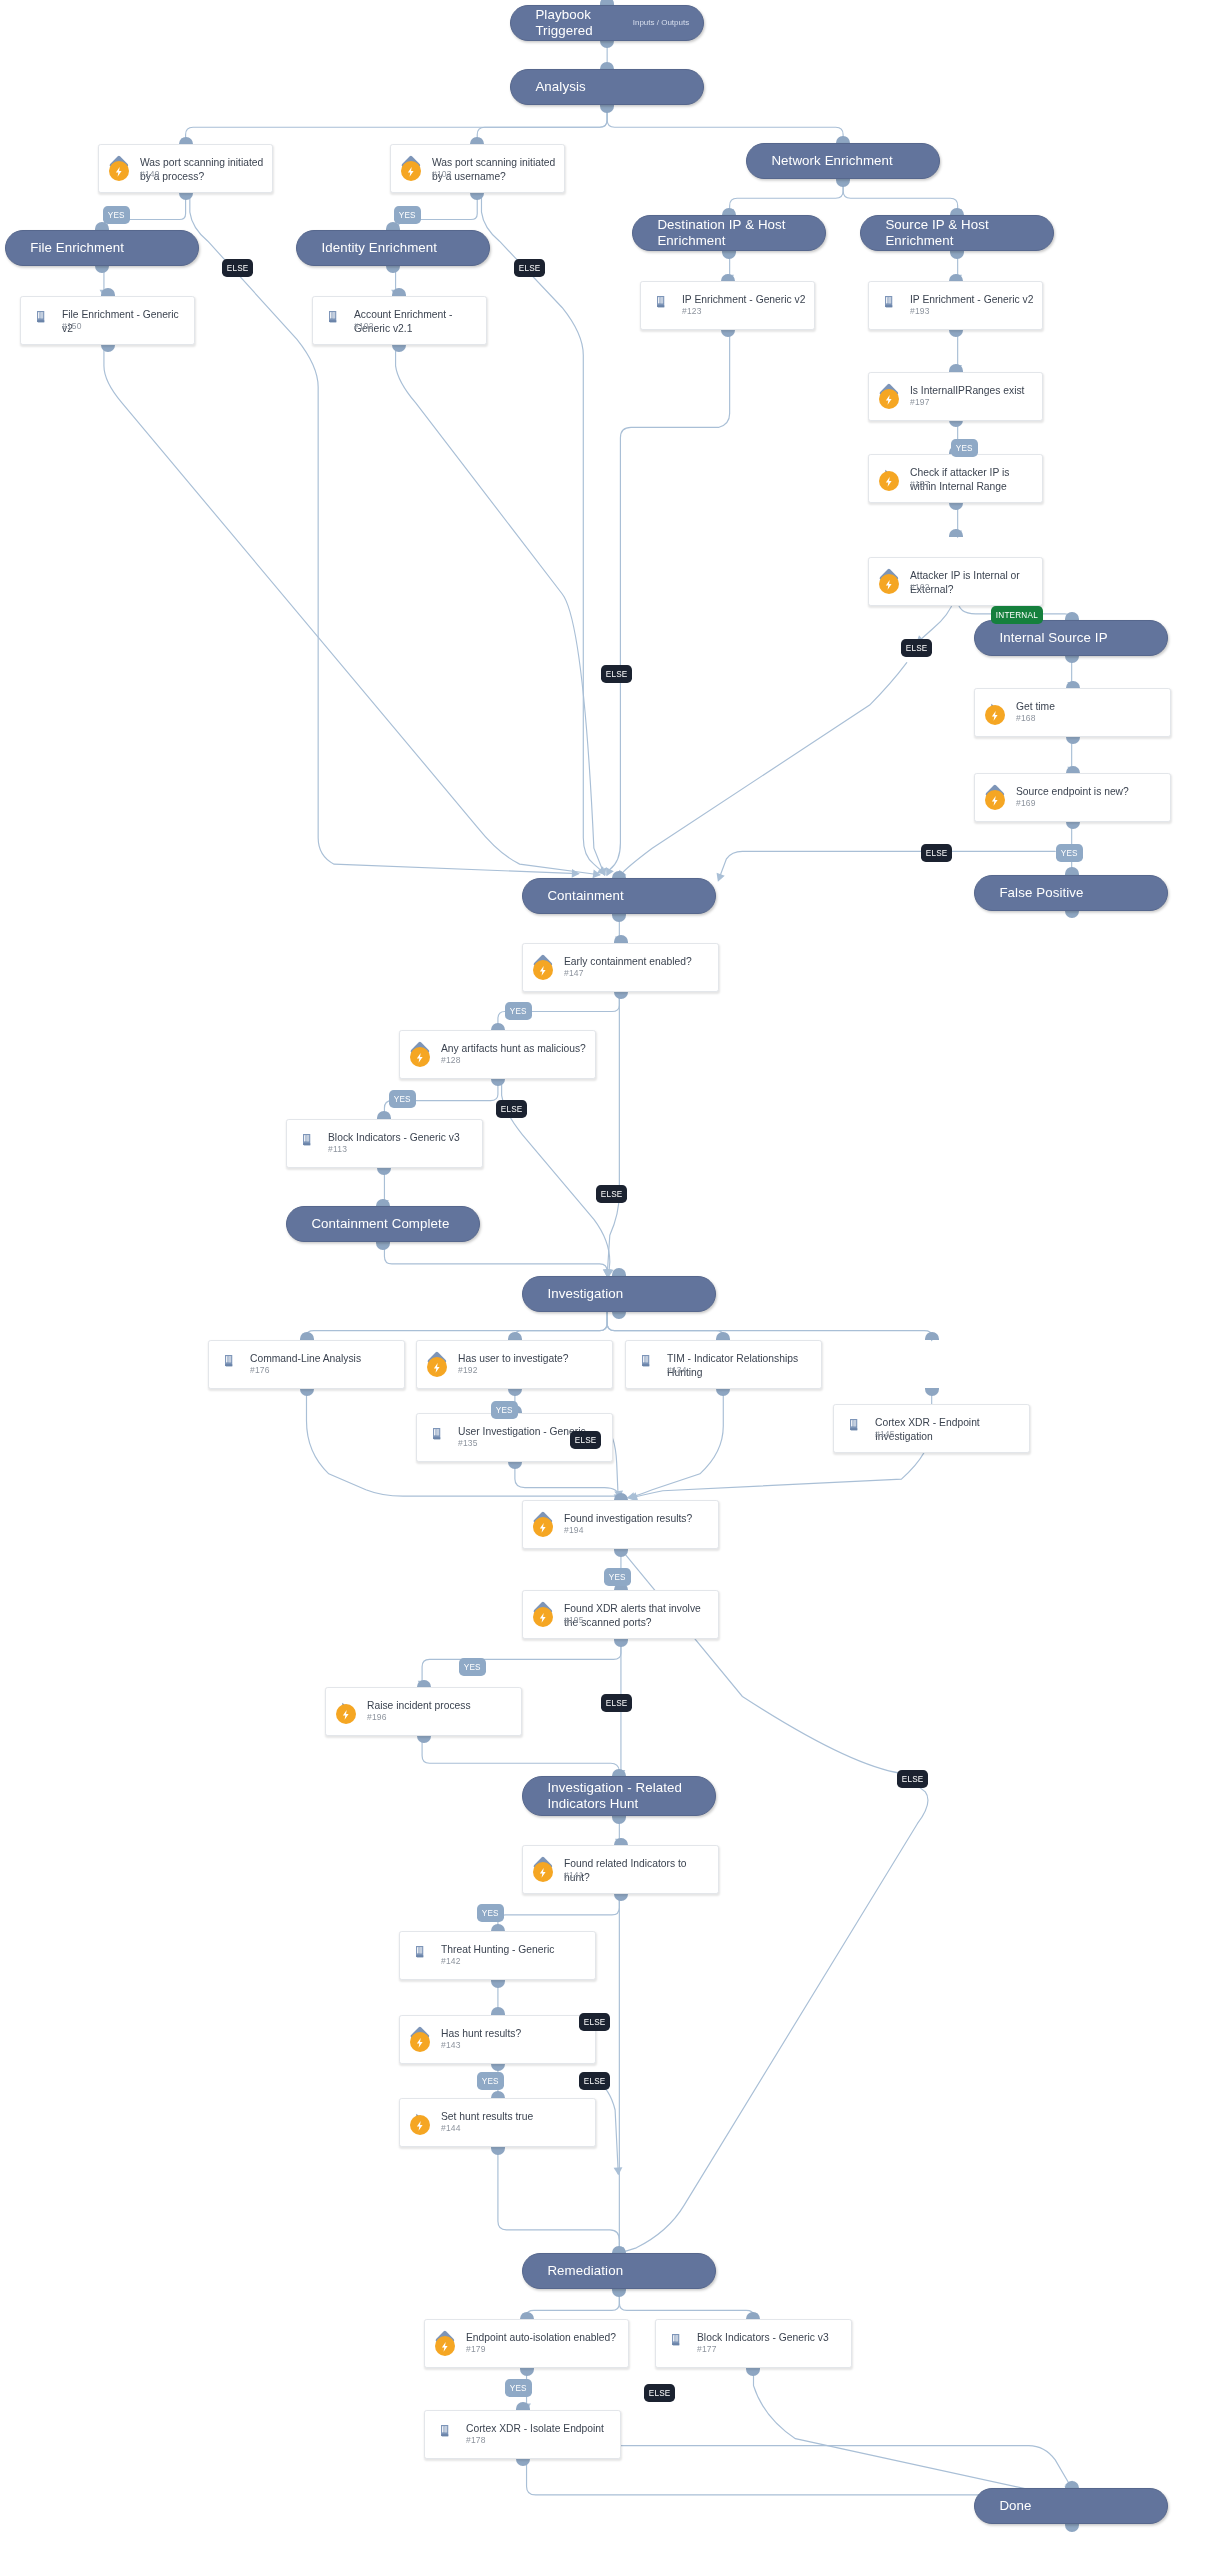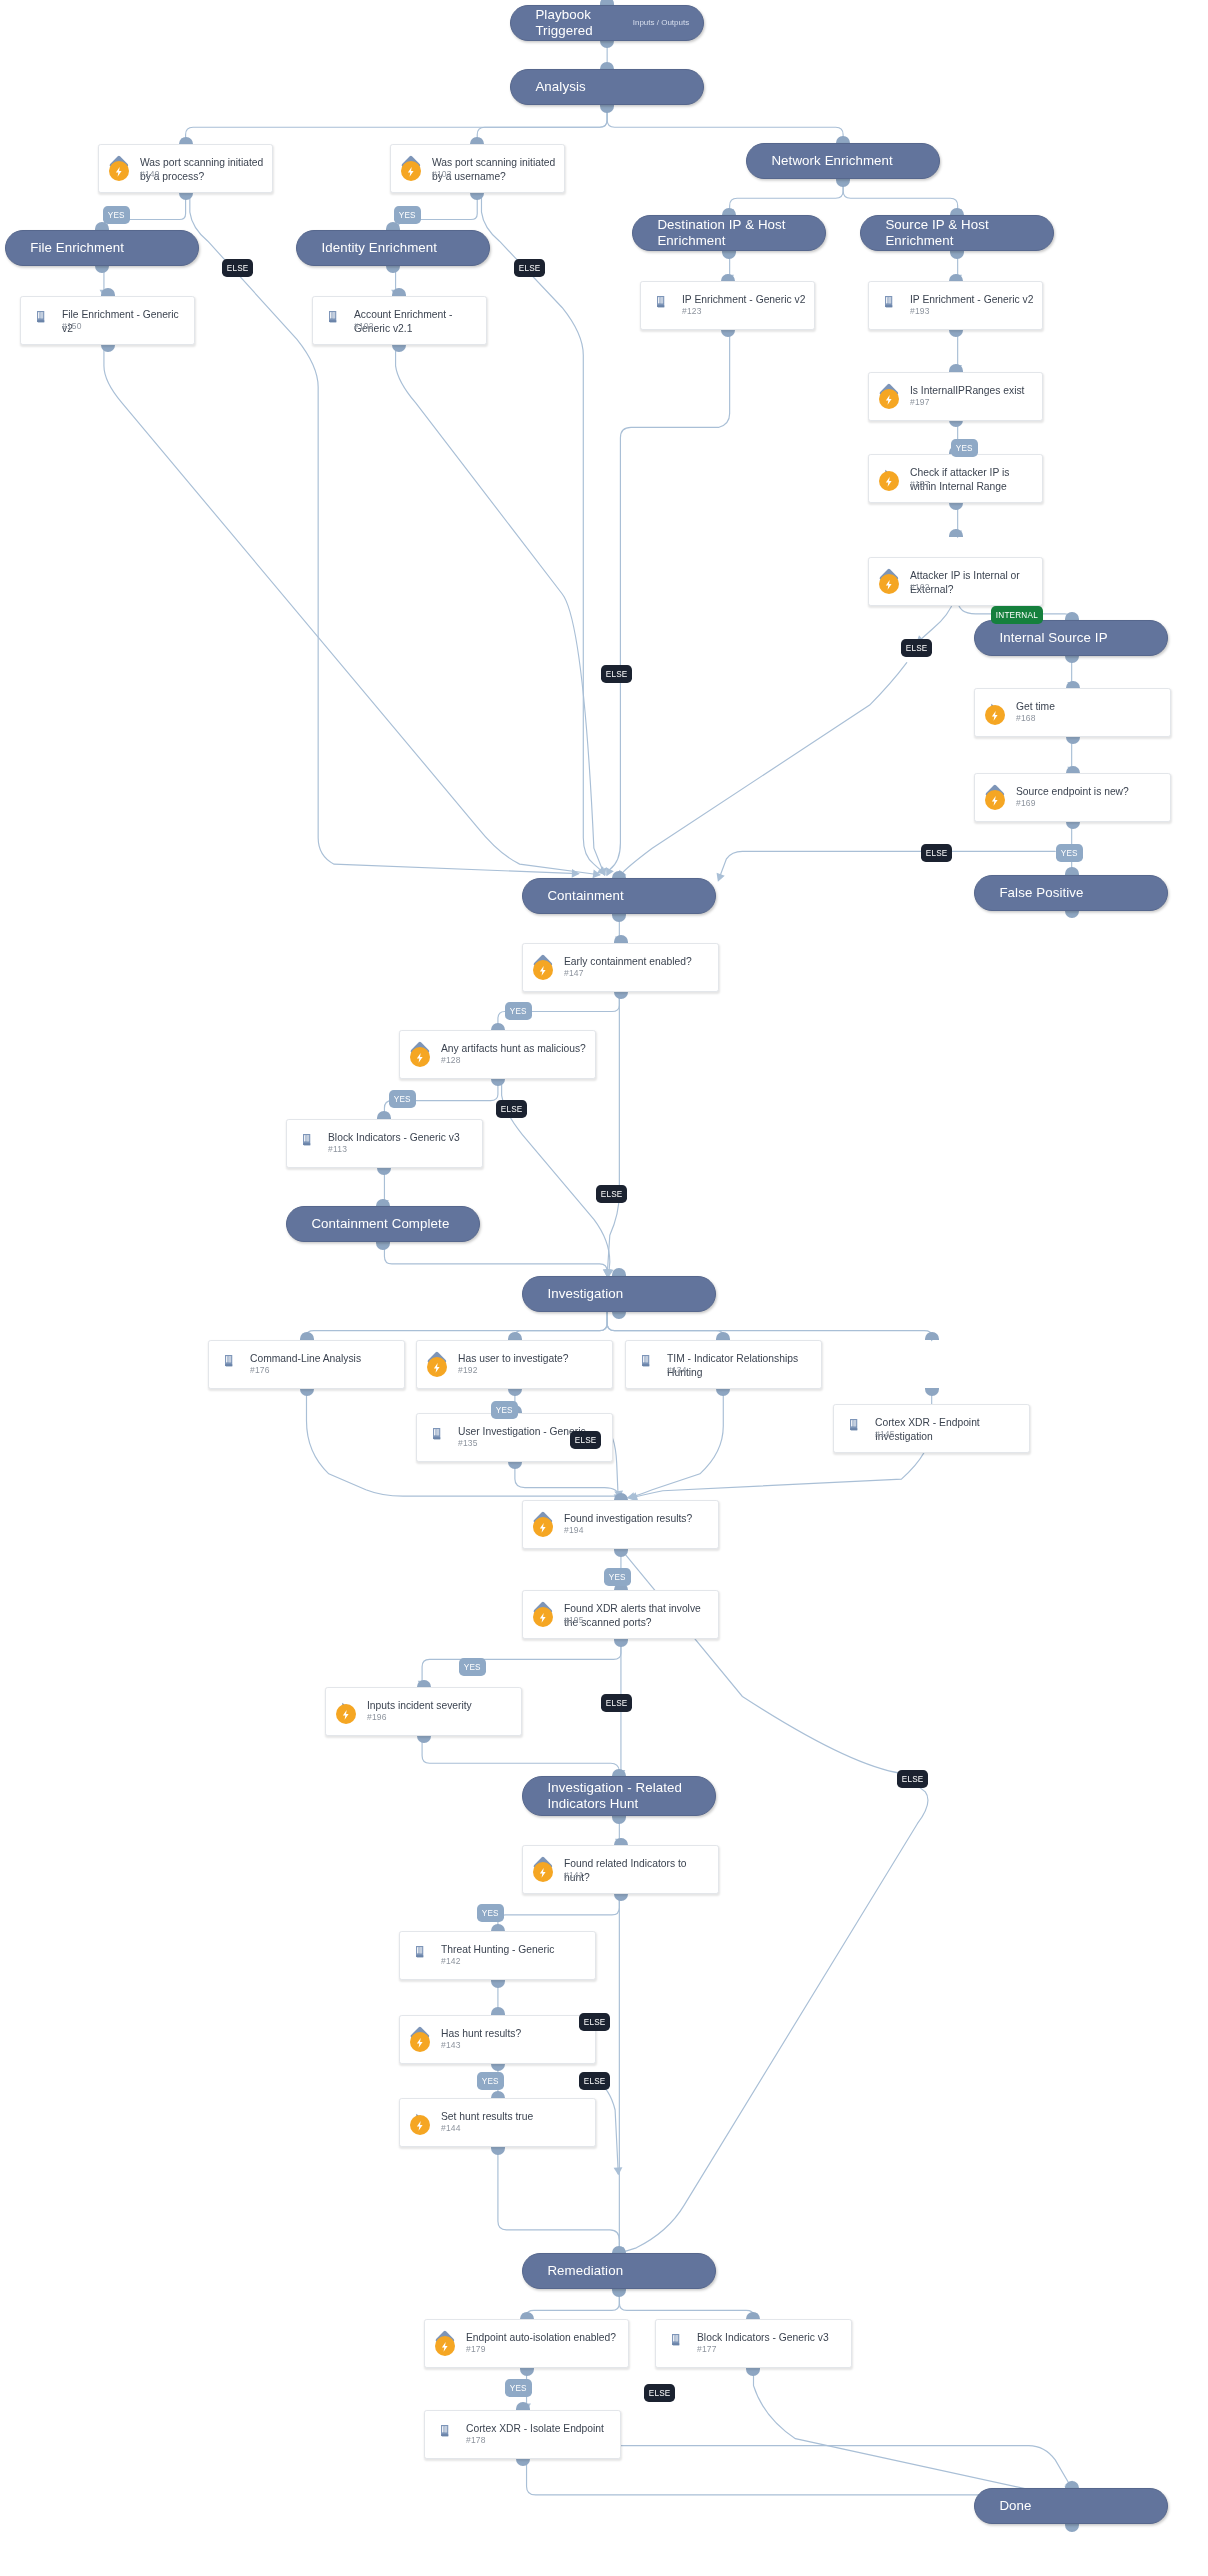--- a/index.html
+++ b/index.html
@@ -580,21 +580,21 @@
         <span class="task-id">#195</span>
       </div>
       <span class="nub top" style="left: 417px; top: 1680px;"></span>
       <span class="nub bottom" style="left: 417px; top: 1735px;"></span>
       <div class="task-node" style="left: 325px; top: 1687px; width: 197px; height: 49px;">
         <span class="task-icon">
           <svg width="15" height="15" viewBox="0 0 28 28">
             <path d="M8 5 L19 14 L8 23 L8 17.5 L12.5 14 L8 10.5 Z" fill="#7D95B8"></path>
           </svg>
         </span>
-        <span class="task-label">Inputs incident severity</span>
+        <span class="task-label">Raise incident process</span>
         <span class="task-auto">
           <svg width="11.7" height="11.7" viewBox="0 0 22 22">
             <path d="M12.6 2 L5.4 12.2 L10 12.2 L8.6 20 L16.2 9.4 L11.4 9.4 Z" fill="#ffffff"></path>
           </svg>
         </span>
         <span class="task-id">#196</span>
       </div>
       <span class="nub top" style="left: 612px; top: 1769px;"></span>
       <span class="nub bottom" style="left: 612px; top: 1816px;"></span>
       <div class="section-node" style="left: 522px; top: 1776px; width: 194px; height: 40px;">

